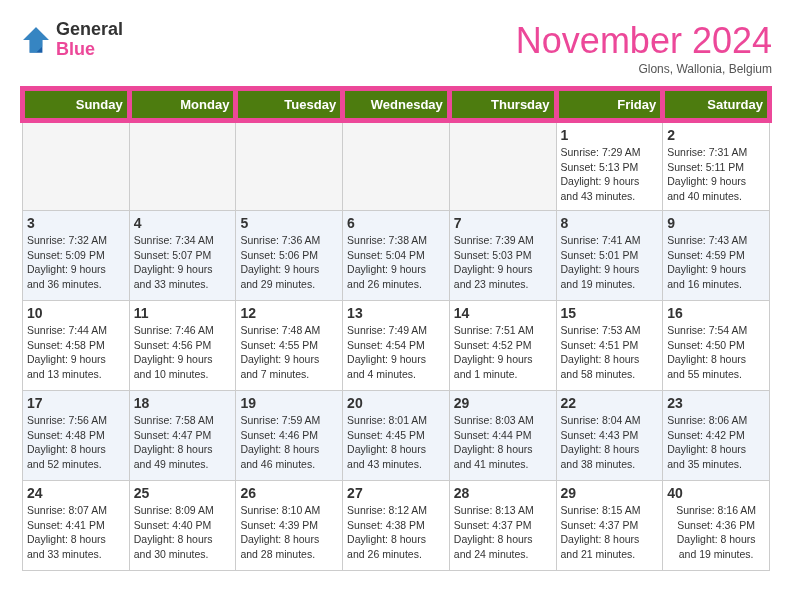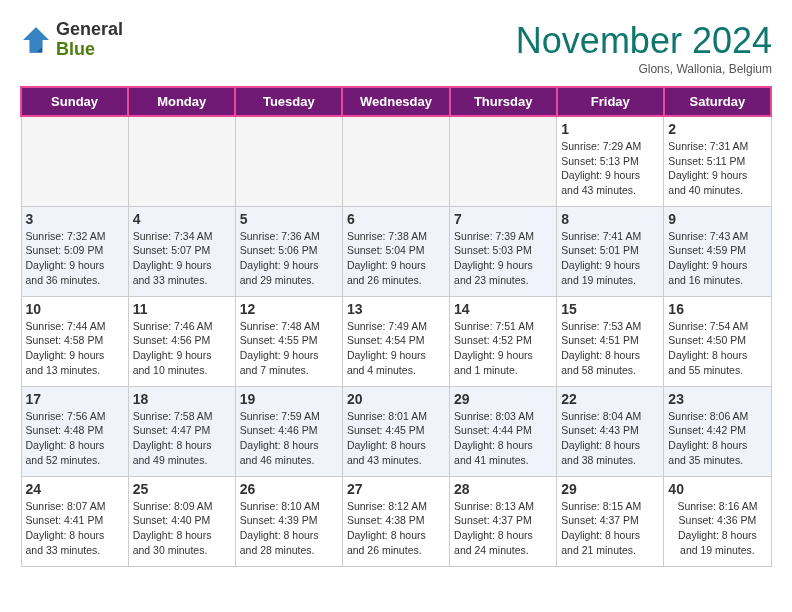--- a/index.html
+++ b/index.html
@@ -30,39 +30,39 @@
     .logo-icon {
       width: 32px;
       height: 32px;
     }
     .title-block {
       text-align: right;
     }
     .month-title {
       font-size: 36px;
       font-weight: normal;
-      color: #0f766e;
+      color: #ec4899;
     }
     .subtitle {
       font-size: 12px;
       color: #555;
     }
     table {
       width: 100%;
       border-collapse: collapse;
       table-layout: fixed;
     }
     thead th {
-      background-color: #701a75;
+      background-color: #4d7c0f;
       color: #fff;
       padding: 6px 4px;
       font-size: 13px;
       font-weight: bold;
-      text-align: center;
-      border: 2px solid #ec4899;
+      text-align: right;
+      border: 5px solid #ec4899;
     }
     td {
       border: 1px solid #ccc;
       vertical-align: top;
       padding: 4px;
       height: 90px;
       font-size: 10.5px;
       color: #333;
       background: #fff;
     }
@@ -89,21 +89,21 @@
 <body>
 
 <div class="header">
   <div class="logo">
     <svg class="logo-icon" viewBox="0 0 40 40">
       <polygon points="20,4 36,20 28,20 28,36 12,36 12,20 4,20" fill="#1a5fa8"></polygon>
       <polygon points="20,4 36,20 28,20 28,28 20,36 12,36 12,20 4,20" fill="#4a9fd4" opacity="0.6"></polygon>
     </svg>
     <div class="logo-text">
       <div>General</div>
-      <div style="color:#4d7c0f;">Blue</div>
+      <div style="color:#ec4899;">Blue</div>
     </div>
   </div>
   <div class="title-block">
     <div class="month-title">November 2024</div>
     <div class="subtitle">Glons, Wallonia, Belgium</div>
   </div>
 </div>
 
 <table>
   <thead>

